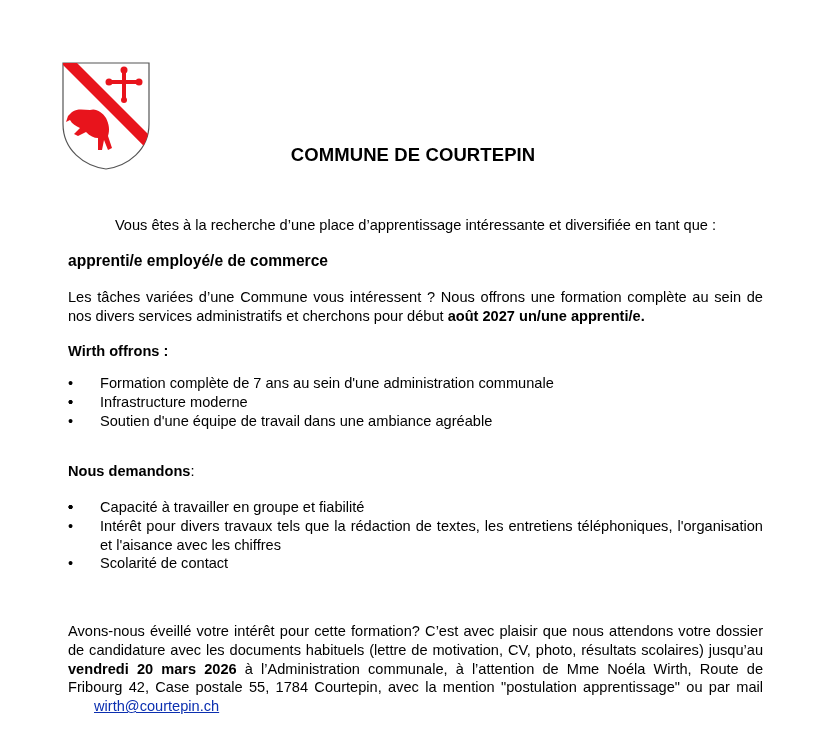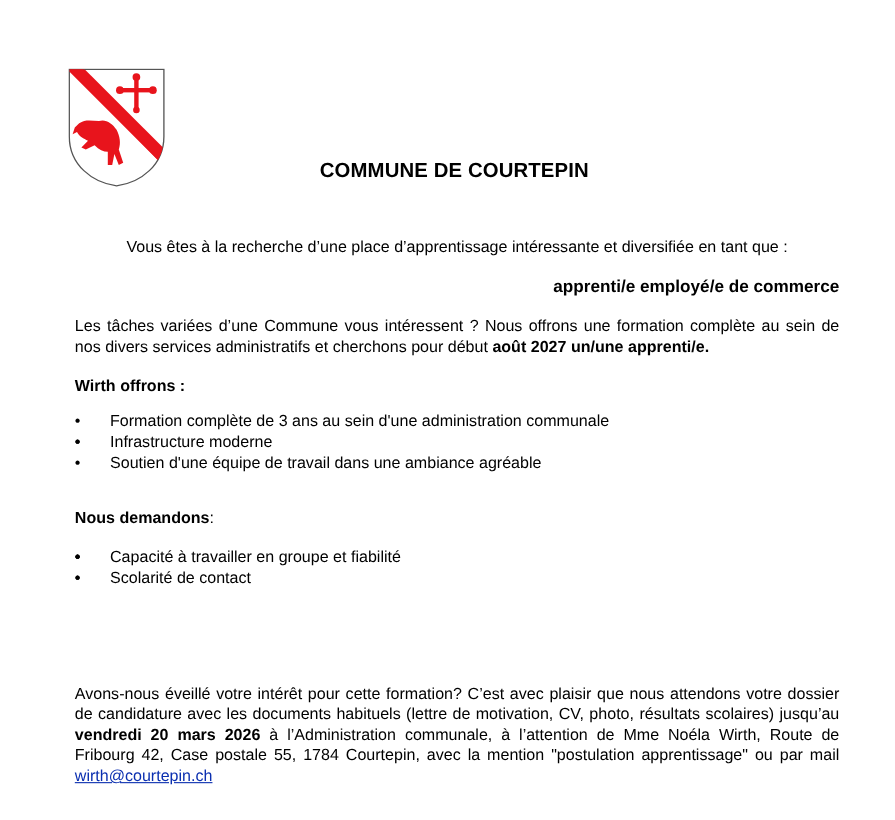--- a/index.html
+++ b/index.html
@@ -2,28 +2,28 @@
 <html><head>
 <meta charset="utf-8">
 <style>
   html, body { margin:0; padding:0; background:#ffffff; }
   body { width:814px; height:745px; position:relative; overflow:hidden;
          font-family:"Liberation Sans", sans-serif; color:#000; }
   .crest { position:absolute; left:62px; top:62px; width:88px; height:108px; }
   .title { position:absolute; left:0; width:826px; top:144px; text-align:center;
            font-size:18.5px; font-weight:bold; letter-spacing:0.1px; }
   .p { position:absolute; left:68px; width:695px; font-size:14.6px; line-height:18.8px; }
-  .center { text-align:right; font-weight:bold; font-size:15.6px; }
+  .center { text-align:left; font-weight:bold; font-size:15.6px; }
   .heading { font-weight:bold; }
   .justify { text-align:justify; }
   ul.list { position:absolute; left:68px; width:695px; margin:0; padding:0; list-style:none;
             font-size:14.6px; line-height:18.8px; }
   ul.list li { position:relative; padding-left:32px; text-align:justify; }
   ul.list li .bullet { position:absolute; left:0; top:0; }
-  a.mail { color:#1a0dab; color:#0b2fb0; }
+  a.mail { color:#1a0dab; color:#0b2fb0;margin-left:26px; }
 </style>
 </head>
 <body>
 
 <svg class="crest" viewBox="0 0 88 108">
   <defs>
     <clipPath id="shieldclip">
       <path d="M1 1 H87 V62 C87 88 66 104 44 107 C22 104 1 88 1 62 Z"></path>
     </clipPath>
   </defs>
@@ -53,33 +53,33 @@
 
 <div class="p center" style="top:252px;">apprenti/e employé/e de commerce</div>
 
 <div class="p justify" style="top:288px;">
   <span>Les tâches variées d’une Commune vous intéressent ? Nous offrons une formation complète au sein de nos divers services administratifs et cherchons pour début </span><b>août 2027 un/une apprenti/e.</b>
 </div>
 
 <div class="p heading" style="top:342px;">Wirth offrons :</div>
 
 <ul class="list" style="top:374px;">
-  <li><span class="bullet">•</span><span>Formation complète de 3 ans au sein d'une administration communale</span></li>
+  <li><span class="bullet">•</span><span>Formation complète de 7 ans au sein d'une administration communale</span></li>
   <li><span class="bullet">•</span></li>
   <li><span class="bullet">•</span><span>Infrastructure moderne</span></li>
   <li><span class="bullet">•</span><span>Soutien d'une équipe de travail dans une ambiance agréable</span></li>
 </ul>
 
 <div class="p" style="top:462px;">
   <b>Nous demandons</b><span>:</span>
 </div>
 
 <ul class="list" style="top:498px;">
   <li><span class="bullet">•</span></li>
   <li><span class="bullet">•</span></li>
   <li><span class="bullet">•</span><span>Capacité à travailler en groupe et fiabilité</span></li>
-  <li><span class="bullet">•</span></li>
+  <li><span class="bullet">•</span><span>Intérêt pour divers travaux tels que la rédaction de textes, les entretiens téléphoniques, l'organisation et l'aisance avec les chiffres</span></li>
   <li><span class="bullet">•</span><span>Scolarité de contact</span></li>
 </ul>
 
 <div class="p justify" style="top:622px;">
   <span>Avons-nous éveillé votre intérêt pour cette formation? C’est avec plaisir que nous attendons votre dossier de candidature avec les documents habituels (lettre de motivation, CV, photo, résultats scolaires) jusqu’au </span><b>vendredi 20 mars 2026</b><span> à l’Administration communale, à l’attention de Mme Noéla Wirth, Route de Fribourg 42, Case postale 55, 1784 Courtepin, avec la mention "postulation apprentissage" ou par mail </span><a class="mail" href="#">wirth@courtepin.ch</a>
 </div>
 
 </body></html>

